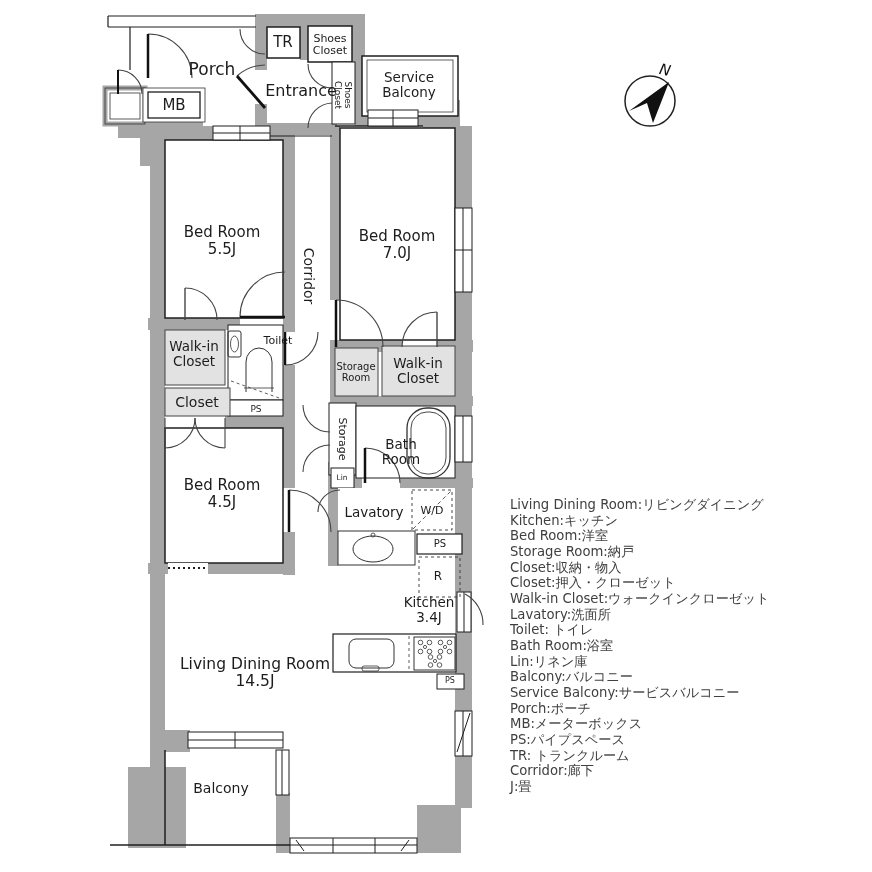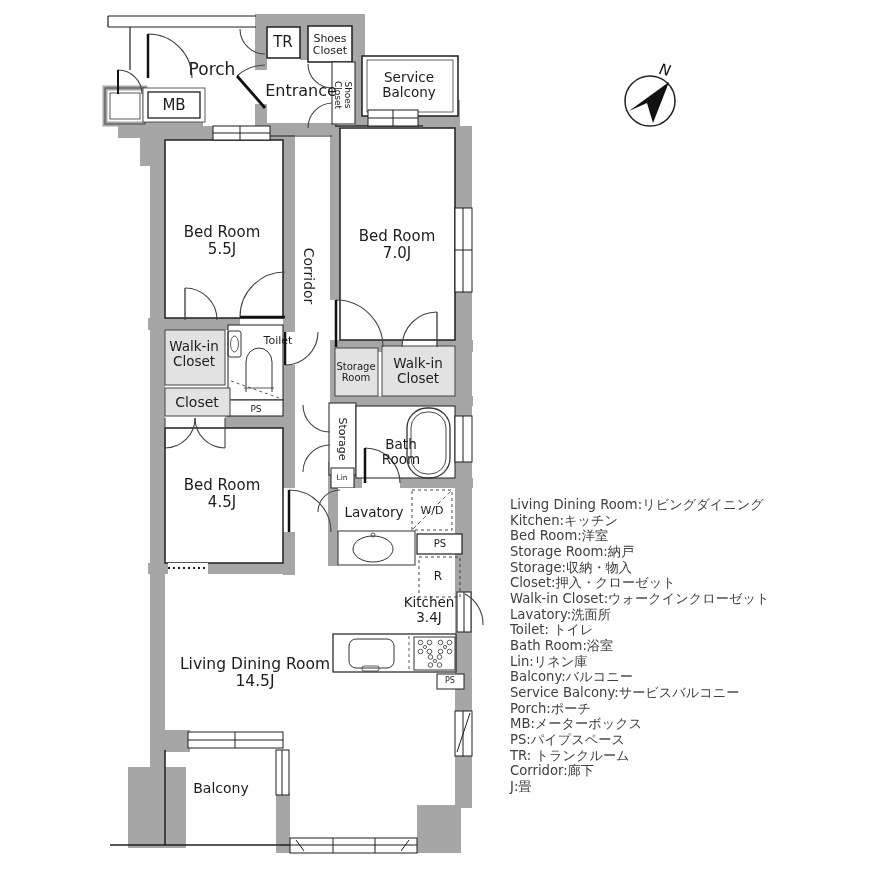--- a/index.html
+++ b/index.html
@@ -242,21 +242,21 @@
 <div class="lbl" style="left:255px;top:673px;font-size:15.5px;"><span>Living Dining Room</span><br><span>14.5J</span></div>
 <div class="lbl" style="left:221px;top:789px;font-size:14px;">Balcony</div>
 
 <div class="n-label" style="left:665px;top:70px;">N</div>
 
 <div class="legend">
   <div class="lg">Living Dining Room:リビングダイニング</div>
   <div class="lg">Kitchen:キッチン</div>
   <div class="lg">Bed Room:洋室</div>
   <div class="lg">Storage Room:納戸</div>
-  <div class="lg">Storage:収納・物入</div>
+  <div class="lg">Closet:収納・物入</div>
   <div class="lg">Closet:押入・クローゼット</div>
   <div class="lg">Walk-in Closet:ウォークインクローゼット</div>
   <div class="lg">Lavatory:洗面所</div>
   <div class="lg">Toilet: トイレ</div>
   <div class="lg">Bath Room:浴室</div>
   <div class="lg">Lin:リネン庫</div>
   <div class="lg">Balcony:バルコニー</div>
   <div class="lg">Service Balcony:サービスバルコニー</div>
   <div class="lg">Porch:ポーチ</div>
   <div class="lg">MB:メーターボックス</div>

